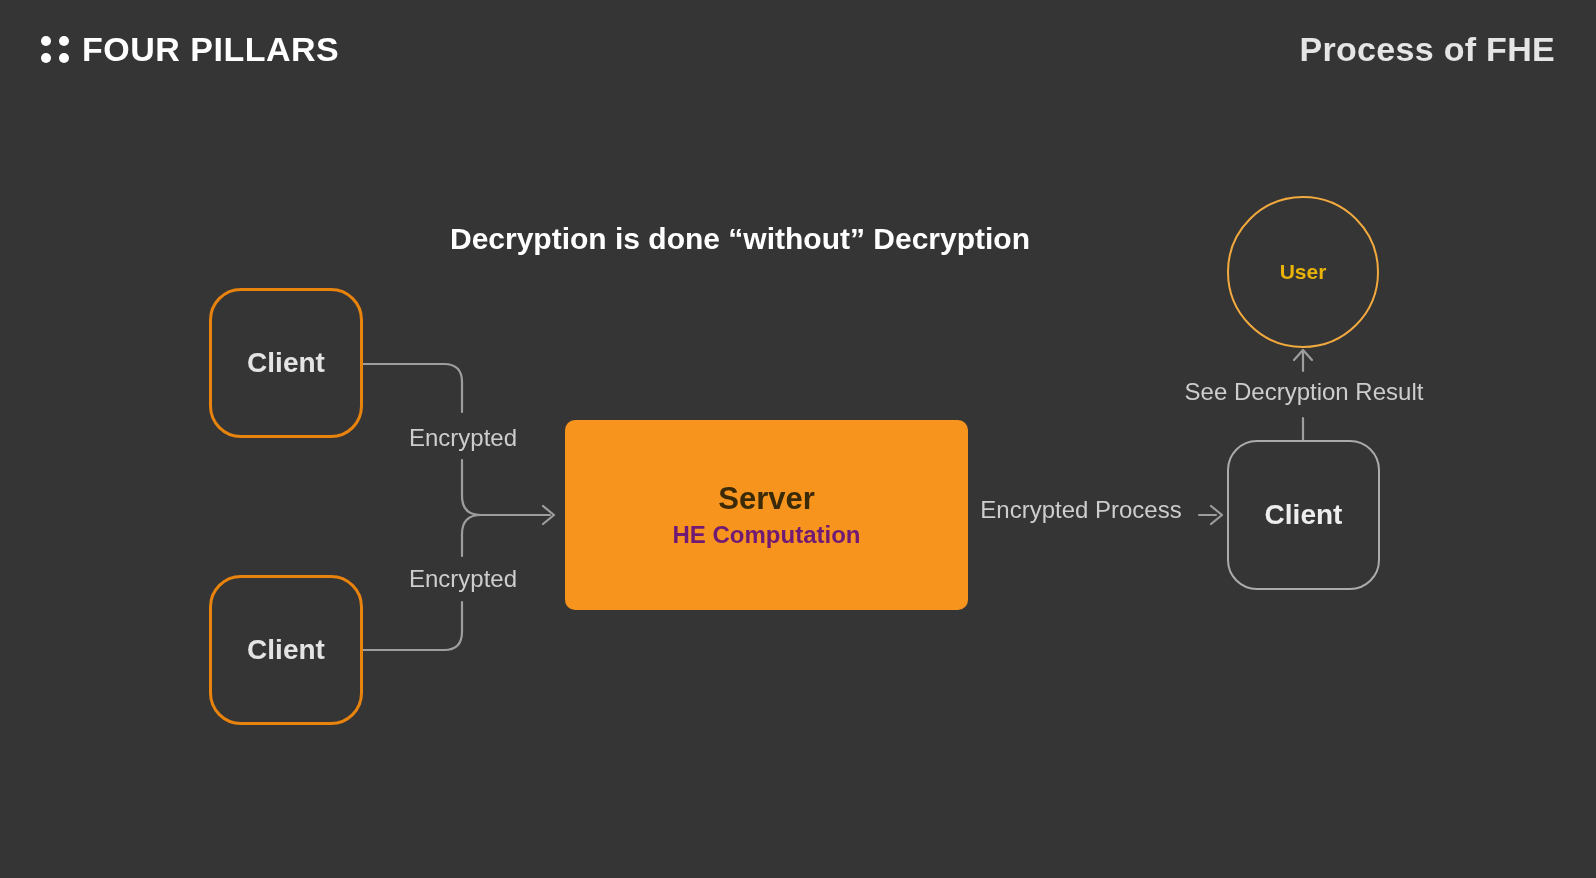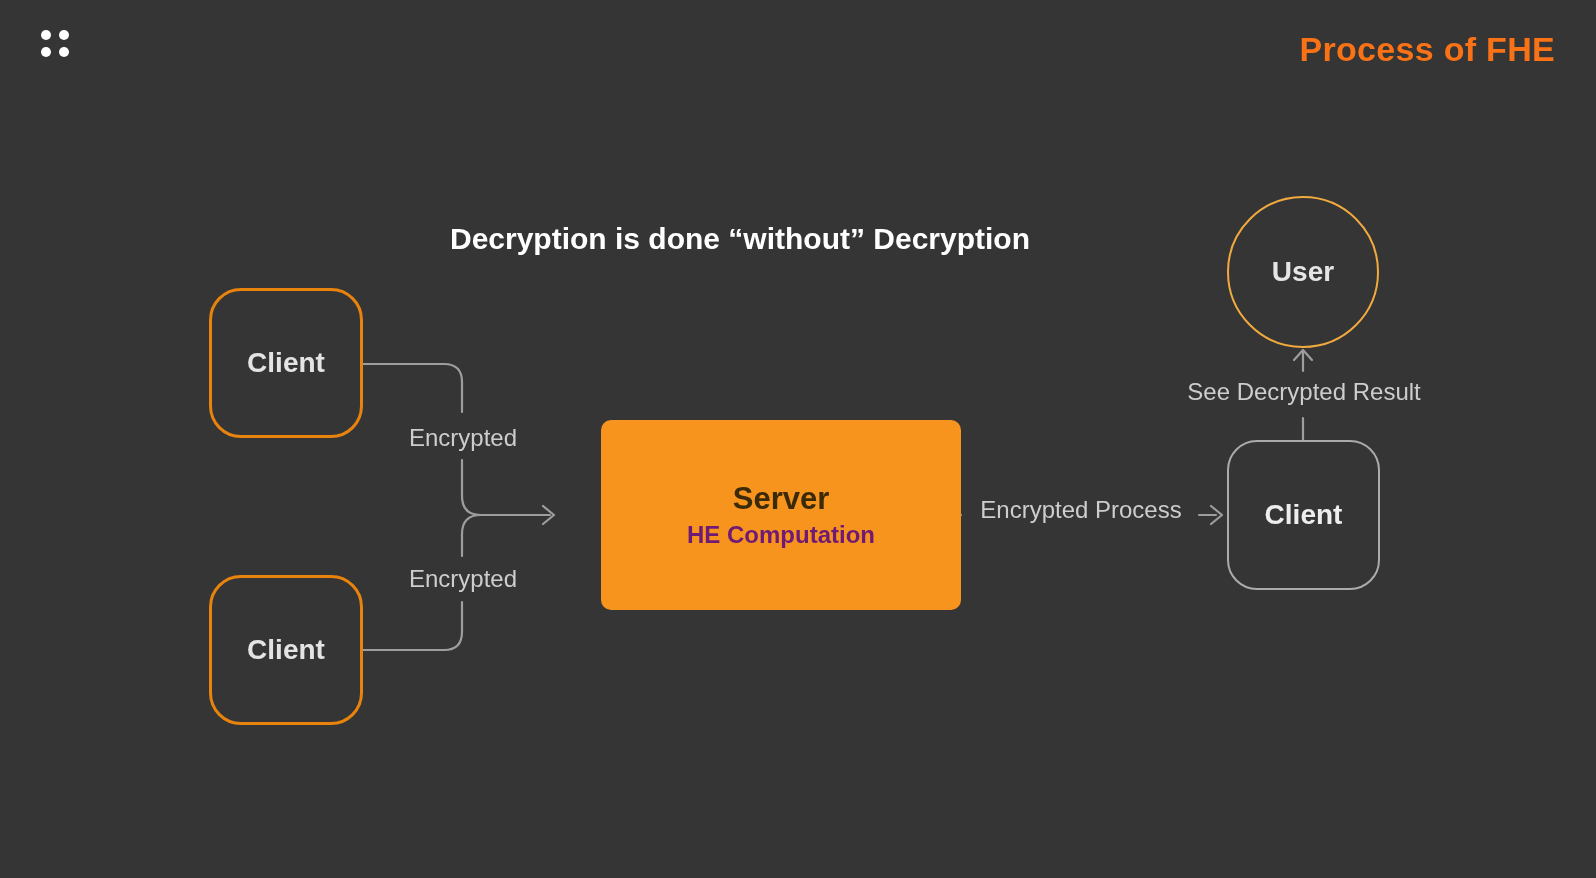--- a/index.html
+++ b/index.html
@@ -41,21 +41,21 @@
     color: #ffffff;
     font-size: 34px;
     font-weight: bold;
     letter-spacing: 0.5px;
     white-space: nowrap;
   }
   .slide-title {
     position: absolute;
     right: 41px;
     top: 30px;
-    color: #f97316;
+    color: #e5e5e5;
     font-size: 34px;
     font-weight: bold;
     letter-spacing: 0.3px;
     white-space: nowrap;
   }
 
   
   .diagram-heading {
     position: absolute;
     left: 340px;
@@ -106,25 +106,24 @@
     color: #e4e4e4;
     font-size: 28px;
     font-weight: bold;
   }
   .client-top-box { left: 209px; top: 288px; }
   .client-bottom-box { left: 209px; top: 575px; }
 
   .server-box {
     left: 565px;
     top: 420px;
-    width: 360px;
+    width: 403px;
     height: 190px;
     background: #f7941e;
     border-radius: 10px;
-    margin-left: 36px;
   }
   .server-title {
     color: #3b2a08;
     font-size: 31px;
     font-weight: bold;
     line-height: 1.2;
   }
   .server-subtitle {
     color: #701a75;
     font-size: 24px;
@@ -149,22 +148,22 @@
 
   .user-circle {
     left: 1227px;
     top: 196px;
     width: 152px;
     height: 152px;
     border: 2.5px solid #f2a93e;
     border-radius: 50%;
   }
   .user-circle .node-label {
-    color: #e5e5e5;
-    font-size: 28px;
+    color: #eab308;
+    font-size: 21px;
     font-weight: bold;
   }
 
   
   .edge-label {
     position: absolute;
     color: #cdcdcd;
     font-size: 24px;
     white-space: nowrap;
     transform: translate(-50%, -50%);
@@ -179,20 +178,21 @@
 
 <div class="slide">
 
   <div class="logo">
     <div class="logo-dots">
       <span></span>
       <span></span>
       <span></span>
       <span></span>
     </div>
+    <div class="logo-text">FOUR PILLARS</div>
   </div>
   <div class="slide-title">Process of FHE</div>
 
   <div class="diagram-heading">Decryption is done “without” Decryption</div>
 
   <svg class="edges-layer" viewBox="0 0 1596 878">
 
     <path d="M 363 364 H 444 Q 462 364 462 382 V 412"></path>
     <path d="M 462 460 V 496 Q 462 515 481 515"></path>
 
@@ -228,15 +228,15 @@
     <div class="node-label">Client</div>
   </div>
 
   <div class="node user-circle">
     <div class="node-label">User</div>
   </div>
 
   <div class="edge-label edge-label-encrypted-top">Encrypted</div>
   <div class="edge-label edge-label-encrypted-bottom">Encrypted</div>
   <div class="edge-label edge-label-encrypted-result">Encrypted Process</div>
-  <div class="edge-label edge-label-see-decrypted">See Decrypted Result</div>
+  <div class="edge-label edge-label-see-decrypted">See Decryption Result</div>
 
 </div>
 
 </body></html>

